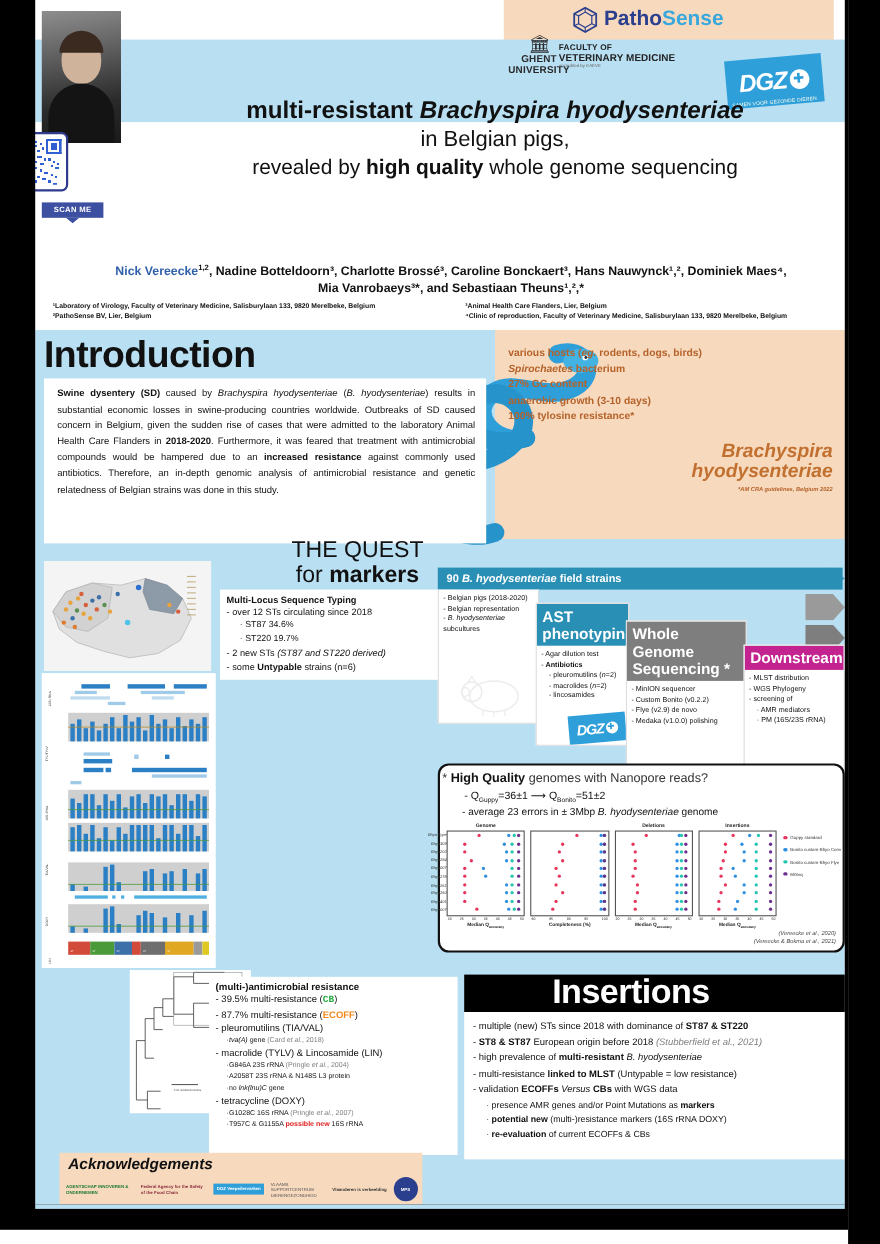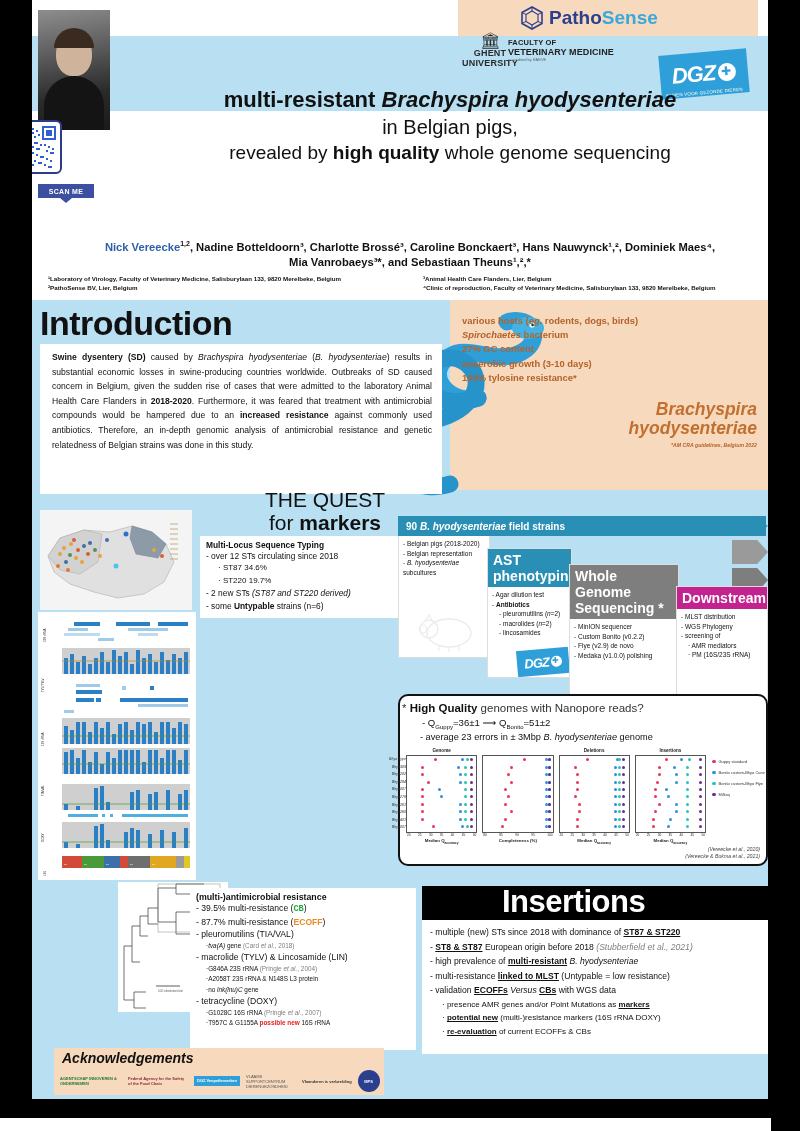--- a/index.html
+++ b/index.html
@@ -209,21 +209,21 @@
   .cb{ color:#1faa3c; font-weight:bold;font-family:Liberation Mono, monospace; } .ecoff{ color:#f08a1e; font-weight:bold; }
   .ref{ color:#7f7f7f; } .newred{ color:#e02020; font-weight:bold; }
 
   
   .concl-title{ position:absolute; left:470px; top:584px; font-size:31px; font-weight:bold; color:#fff;
                 text-shadow:0 0 0 #000; letter-spacing:-.5px; }
   .concl-black{ position:absolute; left:390px; top:586px; width:346px; height:34px; background:#000; }
   .concl-box{ position:absolute; left:390px; top:620px; width:346px; height:134px; background:#fff; padding:5px 8px; }
   .concl-box ul{ list-style:none; font-size:8.6px; color:#111; line-height:14.6px; }
   .concl-box .sub{ padding-left:12px; font-size:8px; line-height:13.4px; }
-  .concl-box b{ font-weight:bold;text-decoration:underline; } .concl-box i{ font-style:italic; }
+  .concl-box b{ font-weight:bold; } .concl-box i{ font-style:italic; }
 
   
   .ack-box{ position:absolute; left:22px; top:748px; width:330px; height:48px; background:#f7d9bd; }
   .ack-title{ position:absolute; left:8px; top:2px; font-size:14px; font-style:italic; font-weight:bold; color:#111; }
   .ack-logos{ position:absolute; left:6px; top:20px; width:320px; height:26px; display:flex; align-items:center; gap:6px; }
   .ack-logos > div{ font-size:4px; color:#333; }
 
   .footer-black{ position:absolute; left:0; top:1095px; width:800px; height:36px; background:#000; }
   .footer-blue{ position:absolute; left:32px; top:1095px; width:736px; height:4px; background:#b8dff2; }
   .footer-bar{ position:absolute; left:390px; top:1088px; width:378px; height:26px; background:#111;

